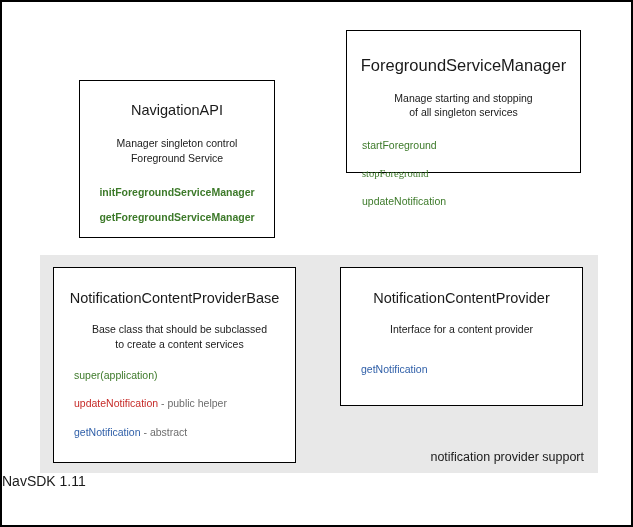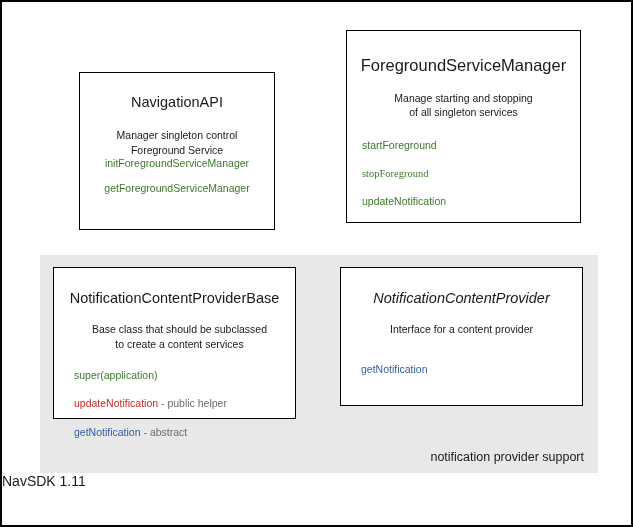--- a/index.html
+++ b/index.html
@@ -65,72 +65,72 @@
     font-size: 10.5px;
     line-height: 1.2;
     white-space: nowrap;
   }
   .member-note {
     color: #6d6d6d;
   }
   
   #box-navigation-api {
     left: 77px;
-    top: 70px;
+    top: 78px;
     width: 196px;
     height: 158px;
   }
   #box-navigation-api .class-title { margin-top: 21px; }
   #box-navigation-api .class-desc  { margin-top: 17px; }
-  #box-navigation-api .member-list { text-align: center; }
+  #box-navigation-api .member-list { margin-top: 21px; text-align: center; font-weight: bold; }
   #box-navigation-api .member + .member { margin-top: 13px; }
   
   #box-foreground-service-manager {
     left: 344px;
     top: 28px;
     width: 235px;
-    height: 193px;
+    height: 143px;
   }
   #box-foreground-service-manager .class-title {
     margin-top: 25px;
     font-size: 16.5px;
   }
   #box-foreground-service-manager .class-desc { margin-top: 15px; }
   #box-foreground-service-manager .member-list {
     margin-top: 20px;
     padding-left: 15px;
     text-align: left;
   }
   #box-foreground-service-manager .member + .member { margin-top: 15px; }
   
   #box-notification-content-provider-base {
     left: 51px;
     top: 265px;
     width: 243px;
-    height: 152px;
+    height: 196px;
   }
   #box-notification-content-provider-base .class-title {
     margin-top: 22px;
     font-size: 14.5px;
   }
   #box-notification-content-provider-base .class-desc { margin-top: 15px; padding-left: 10px; }
   #box-notification-content-provider-base .member-list {
     margin-top: 18px;
     padding-left: 20px;
     text-align: left;
   }
   #box-notification-content-provider-base .member + .member { margin-top: 16px; }
   
   #box-notification-content-provider {
     left: 338px;
     top: 265px;
     width: 243px;
     height: 139px;
   }
-  #box-notification-content-provider .class-title { margin-top: 22px; font-style: italic; }
+  #box-notification-content-provider .class-title { margin-top: 22px; }
   #box-notification-content-provider .class-desc  { margin-top: 15px; }
   #box-notification-content-provider .member-list {
     margin-top: 26px;
     padding-left: 20px;
     text-align: left;
   }
   
   #footer-caption {
     position: absolute;
     left: 0;

